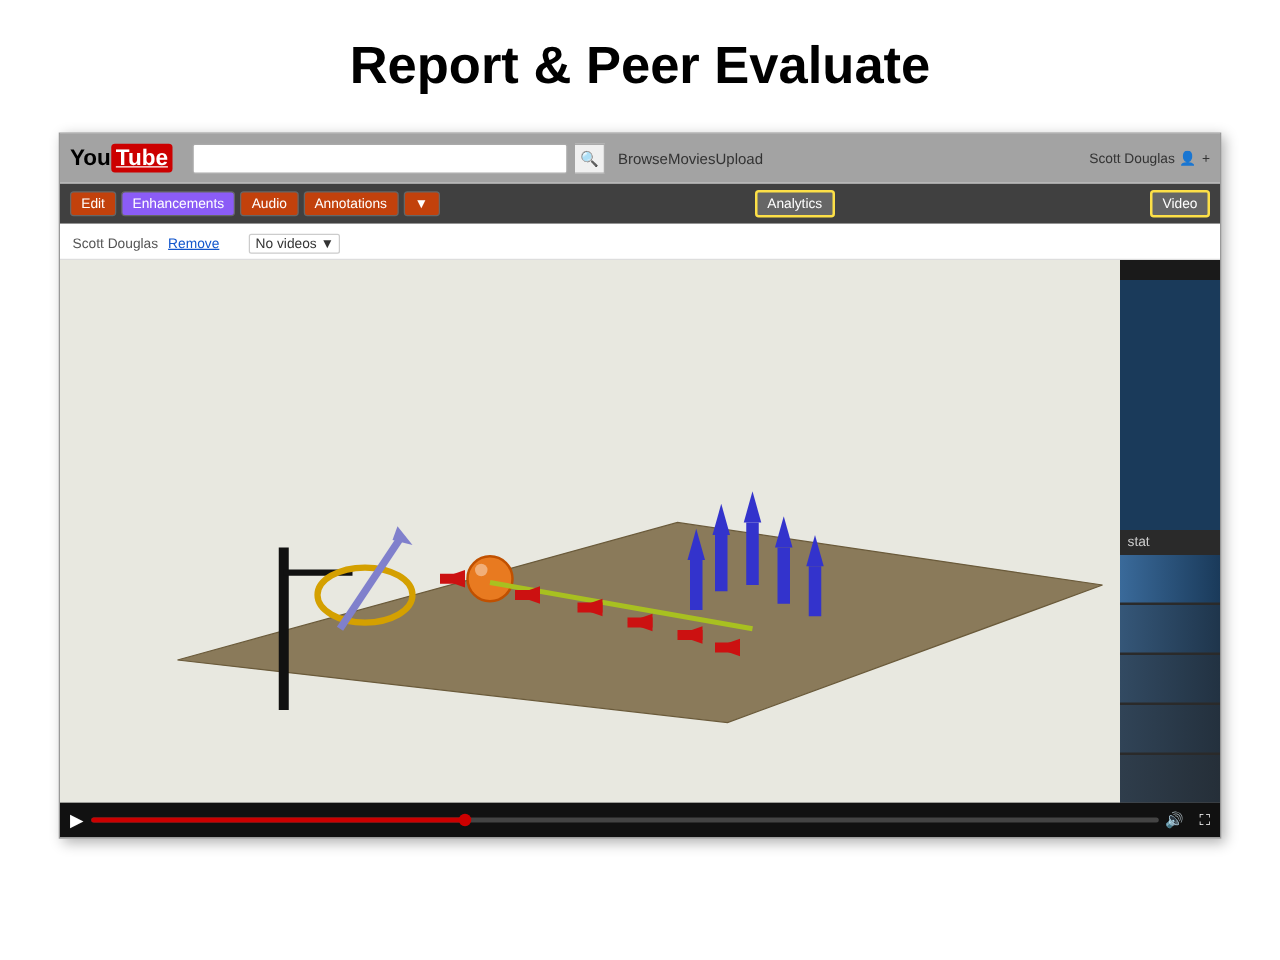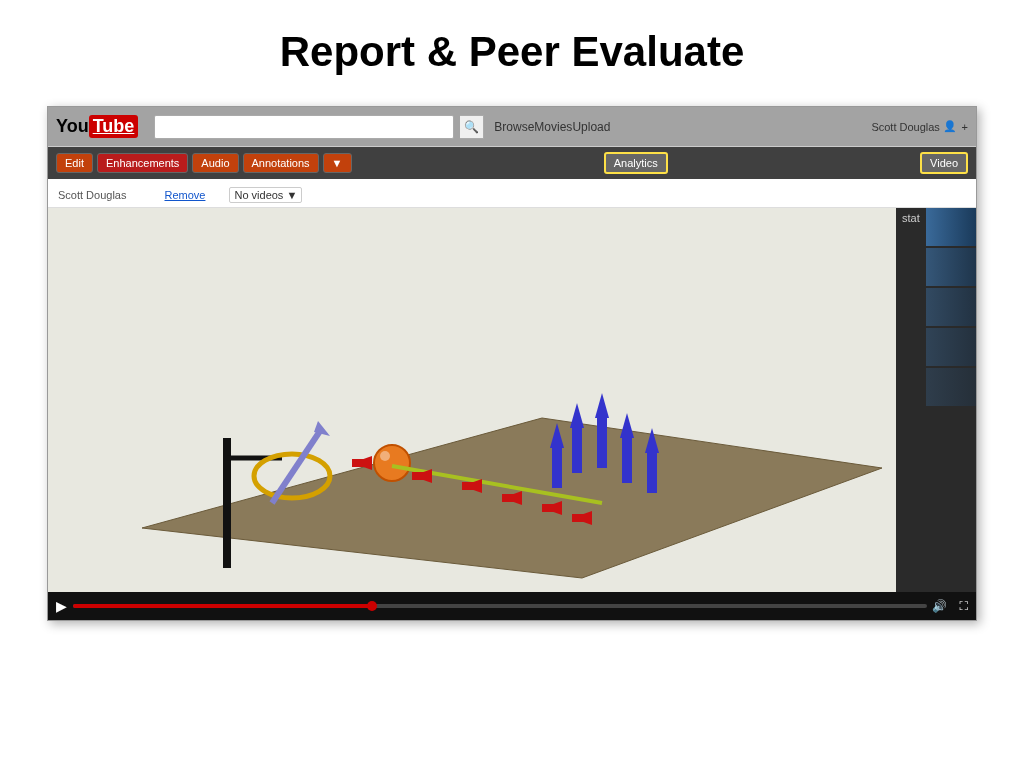--- a/index.html
+++ b/index.html
@@ -118,21 +118,21 @@
       background: #c2410c;
       color: #fff;
       font-size: 11px;
       padding: 3px 8px;
       border-radius: 3px;
       cursor: pointer;
       border: 1px solid #666;
     }
 
     .yt-editor-btn.active {
-      background: #b91c1c;
+      background: #8b5cf6;
     }
 
     .yt-analytics-btn {
       margin-left: auto;
       background: #666;
       color: #fff;
       font-size: 11px;
       padding: 3px 8px;
       border-radius: 3px;
       cursor: pointer;
@@ -158,21 +158,20 @@
       gap: 8px;
       margin-top: 2px;
       font-size: 11px;
       color: #555;
     }
 
     .yt-remove-link {
       color: #1155cc;
       text-decoration: underline;
       cursor: pointer;
-      margin-left: 30px;
     }
 
     .yt-video-select {
       font-size: 11px;
       color: #333;
       border: 1px solid #ccc;
       border-radius: 2px;
       padding: 1px 4px;
       margin-left: 16px;
     }
@@ -195,21 +194,22 @@
     
     .physics-scene {
       width: 100%;
       height: 380px;
     }
 
     .yt-sidebar {
       width: 80px;
       background: #2a2a2a;
       display: flex;
-      flex-direction: row;
+      flex-direction: column;
+      margin-top: 16px;
     }
 
     .yt-sidebar-top {
       height: 200px;
       background: #1a3a5a;
     }
 
     .yt-sidebar-panels {
       flex: 1;
       display: flex;

